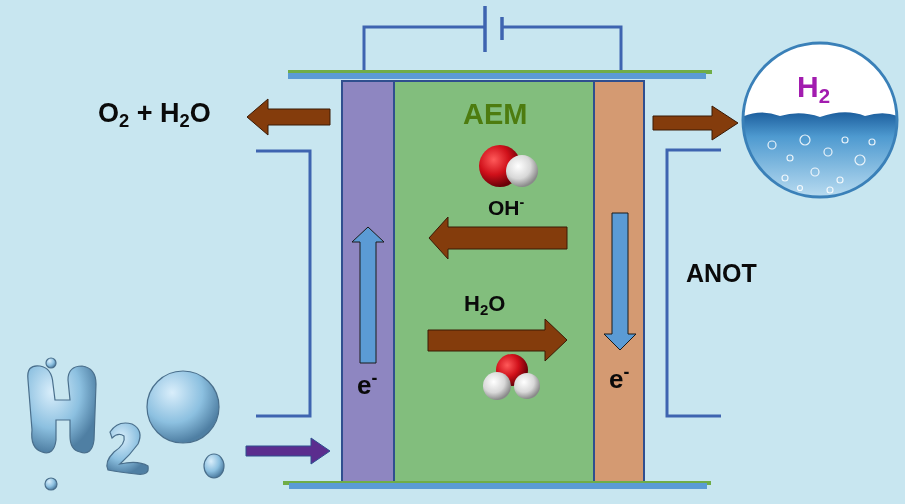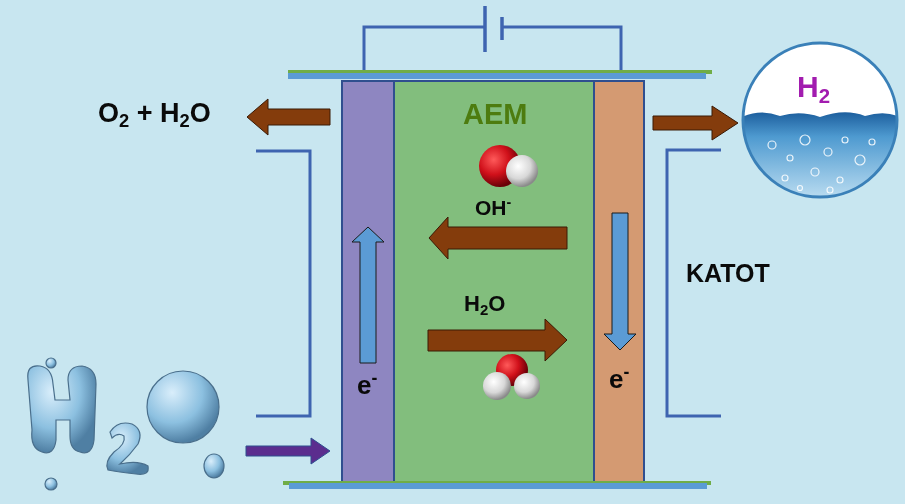--- a/index.html
+++ b/index.html
@@ -120,29 +120,29 @@
       <circle cx="51" cy="484" r="6"></circle>
     </g>
   </svg>
 
   <div class="lbl" style="left:98px; top:98px; font-size:27px;">
     <span>O</span><sub>2</sub><span style="white-space:pre"> + H</span><sub>2</sub><span>O</span>
   </div>
 
   <div class="lbl" style="left:463px; top:98px; font-size:29px; color:#4d7c0f;">AEM</div>
 
-  <div class="lbl" style="left:475px; top:194px; font-size:21px;">
+  <div class="lbl" style="left:488px; top:194px; font-size:21px;">
     <span>OH</span><sup>-</sup>
   </div>
 
   <div class="lbl" style="left:464px; top:291px; font-size:22px;">
     <span>H</span><sub>2</sub><span>O</span>
   </div>
 
-  <div class="lbl" style="left:686px; top:259px; font-size:25px;">KATOT</div>
+  <div class="lbl" style="left:686px; top:259px; font-size:25px;">ANOT</div>
 
   <div class="lbl" style="left:357px; top:368px; font-size:26px;">
     <span>e</span><sup>-</sup>
   </div>
   <div class="lbl" style="left:609px; top:362px; font-size:26px;">
     <span>e</span><sup>-</sup>
   </div>
 
   <div class="lbl" style="left:797px; top:70px; font-size:30px; color:#a21caf;">
     <span>H</span><sub>2</sub>

